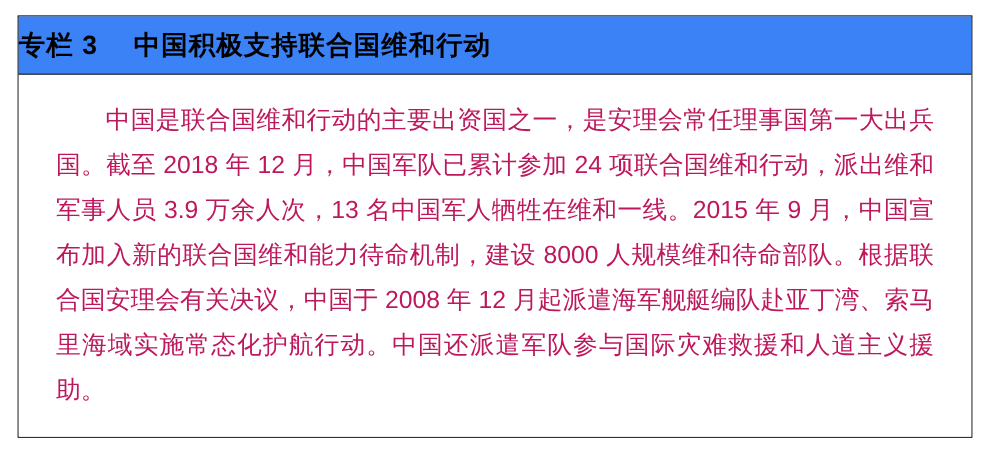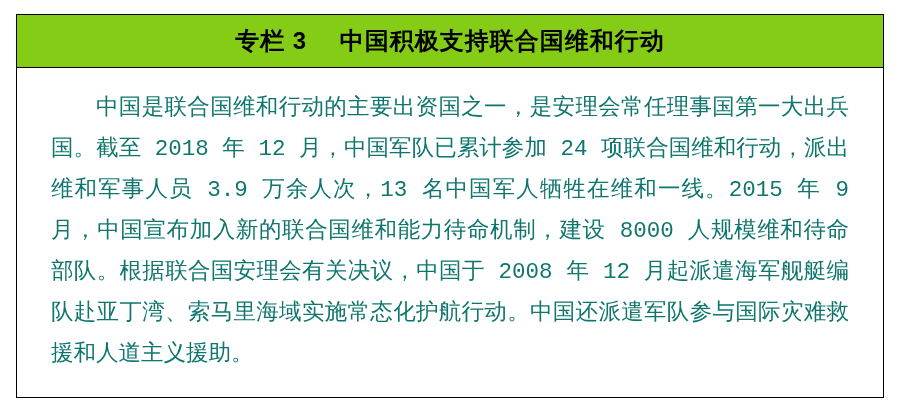--- a/index.html
+++ b/index.html
@@ -26,47 +26,46 @@
   .box {
     width: 868px;
     height: 384px;
     box-sizing: border-box;
     border: 1px solid #000000;
     background: #ffffff;
     display: flex;
     flex-direction: column;
   }
   .box-header {
-    background: #84cc16;
+    background: #3b82f6;
     border-bottom: 1px solid #000000;
     height: 52px;
     min-height: 52px;
     display: flex;
     align-items: center;
-    justify-content: center;
   }
   .header-text {
     font-family: "Liberation Sans", sans-serif;
     font-weight: bold;
     font-size: 24px;
     letter-spacing: 1px;
     color: #000000;
     white-space: pre;
   }
   .box-body {
     flex: 1;
     background: #ffffff;
     padding: 20px 34px 10px 34px;
     box-sizing: border-box;
   }
   .body-text {
-    font-family: Liberation Mono, monospace;
+    font-family: Liberation Sans, sans-serif;
     font-size: 22.5px;
     line-height: 41px;
-    color: #0f766e;
+    color: #be185d;
     text-align: justify;
     text-justify: inter-ideograph;
     text-indent: 2em;
     margin: 0;
   }
 </style>
 </head>
 <body>
 
 <div class="page">

